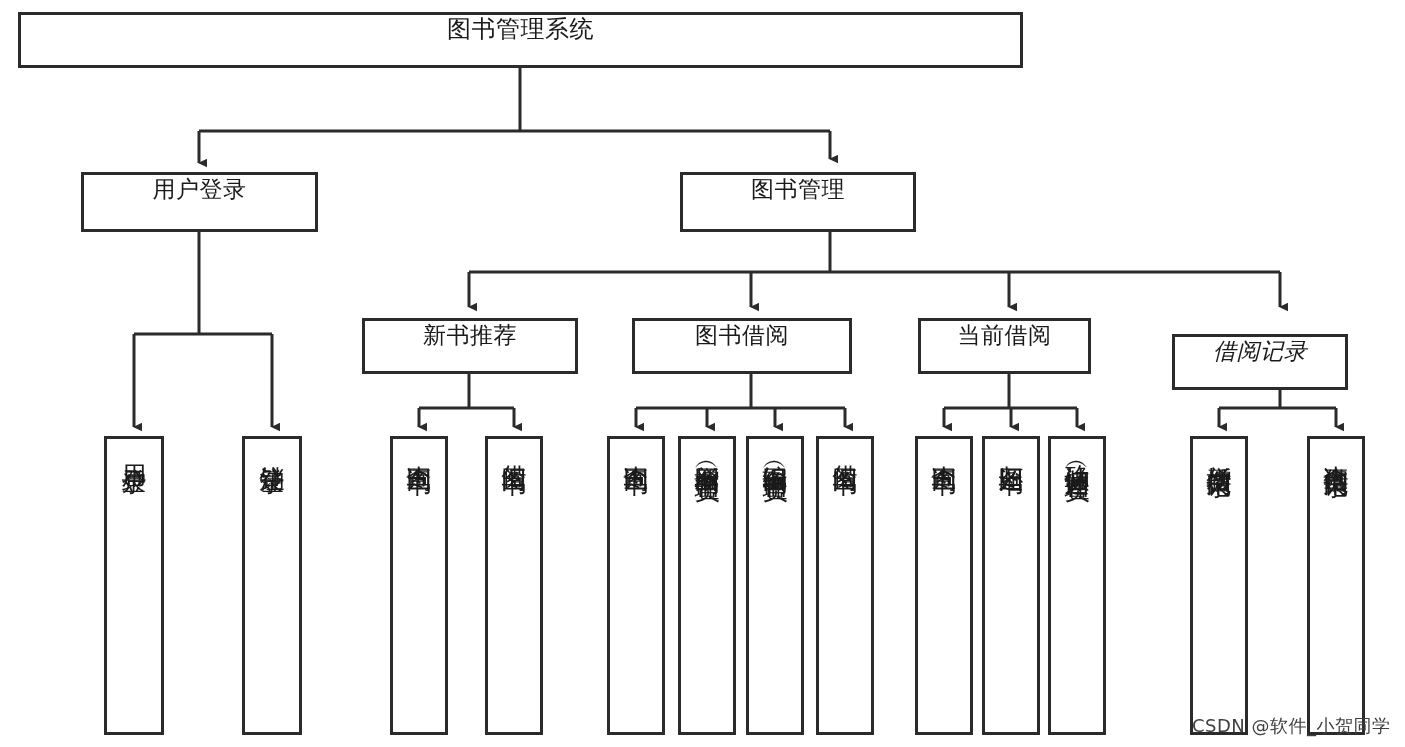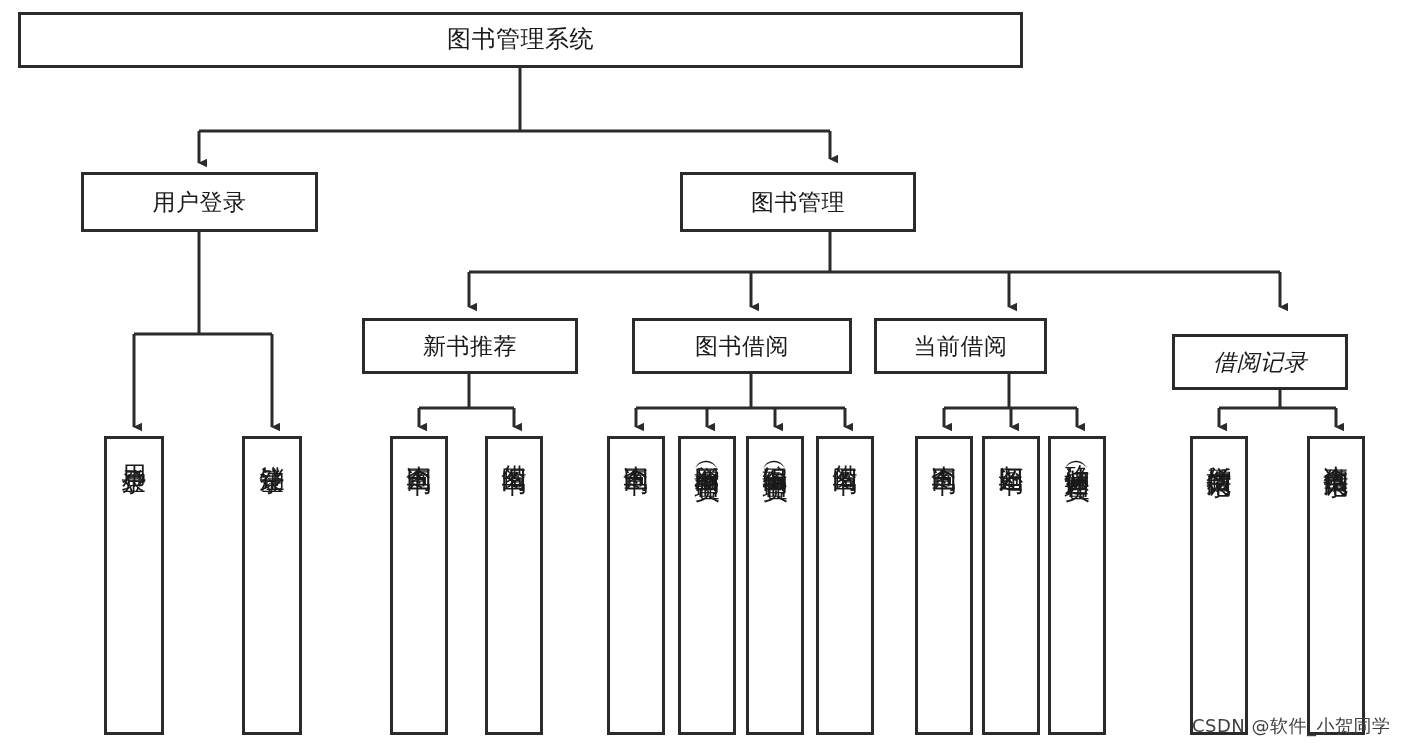--- a/index.html
+++ b/index.html
@@ -25,21 +25,21 @@
     width: 1405px;
     height: 747px;
     pointer-events: none;
   }
   .node {
     position: absolute;
     box-sizing: border-box;
     border: 3px solid #2b2b2b;
     background: #ffffff;
     display: flex;
-    align-items: center;
+    align-items: flex-start;
     justify-content: center;
     color: #1a1a1a;
   }
   .node .node-label {
     display: block;
     text-align: center;
     line-height: 1.24;
     letter-spacing: 0.5px;
   }
   
@@ -144,21 +144,21 @@
   </div>
 
   <div class="node horiz" style="left:362px; top:318px; width:216px; height:56px;">
     <span class="node-label">新书推荐</span>
   </div>
 
   <div class="node horiz" style="left:632px; top:318px; width:220px; height:56px;">
     <span class="node-label">图书借阅</span>
   </div>
 
-  <div class="node horiz" style="left:874px; top:318px; width:173px; height:56px;">
+  <div class="node horiz" style="left:918px; top:318px; width:173px; height:56px;">
     <span class="node-label">当前借阅</span>
   </div>
 
   <div class="node horiz" style="left:1172px; top:334px; width:176px; height:56px;font-style:italic;">
     <span class="node-label">借阅记录</span>
   </div>
 
   <div class="node vert" style="left:104px; top:436px; width:60px; height:299px;">
     <span class="node-label">用户登录</span>
   </div>

